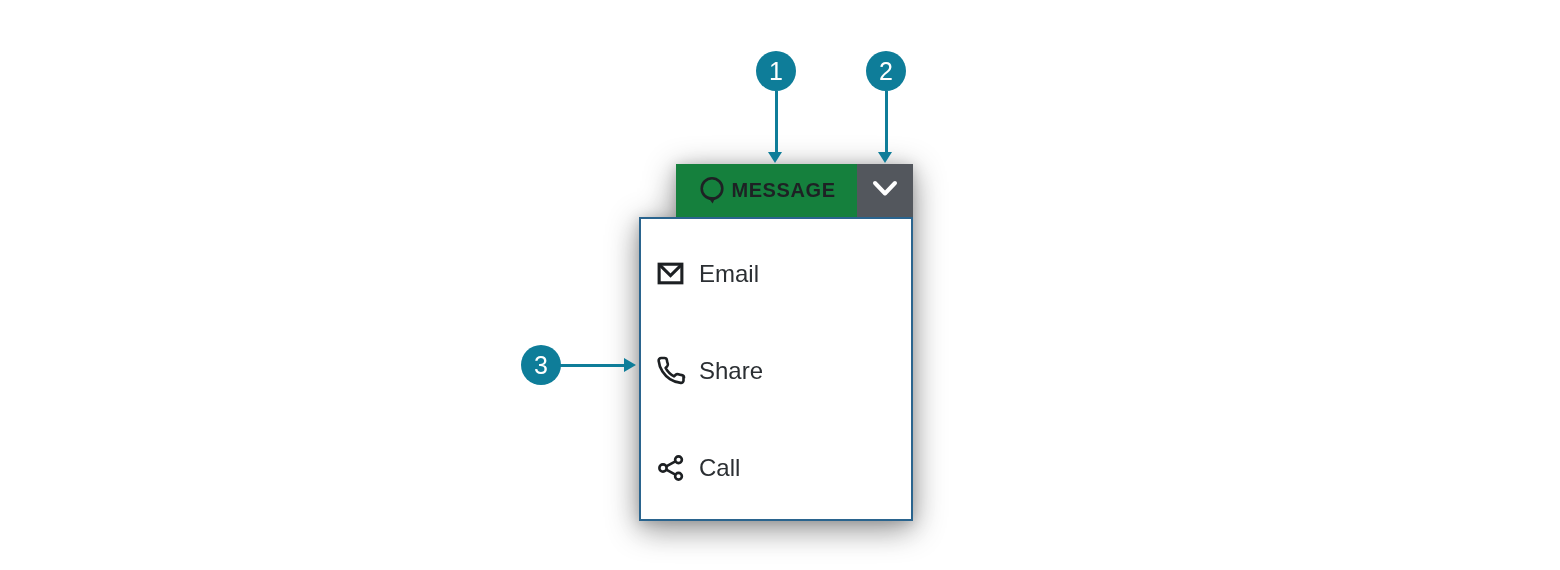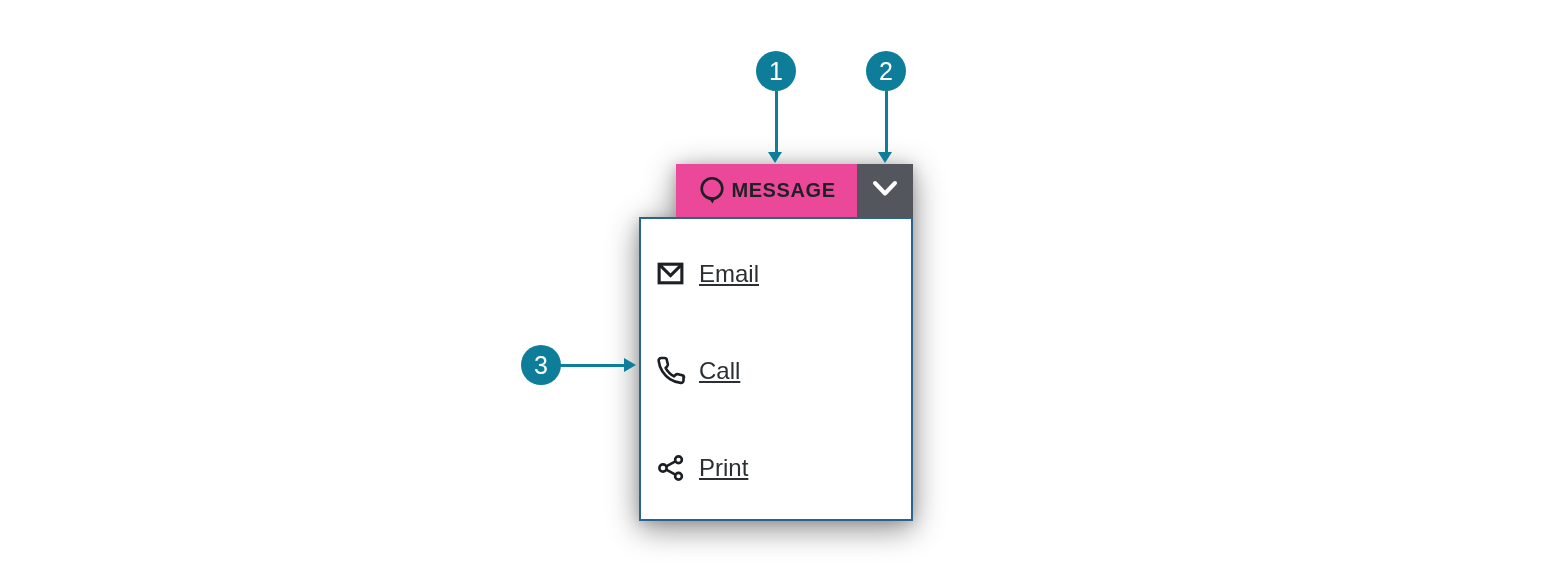--- a/index.html
+++ b/index.html
@@ -14,41 +14,41 @@
   .component{
     position:absolute;left:0;top:0;width:100%;height:100%;
     filter:drop-shadow(0 7px 16px rgba(0,0,0,0.40)) drop-shadow(0 2px 6px rgba(0,0,0,0.18));
     pointer-events:none;
   }
   .component *{pointer-events:auto;}
 
   .split-row{position:absolute;left:676px;top:164px;height:53px;display:flex;}
   .main-btn{
     width:181px;height:53px;border:none;cursor:pointer;
-    background:#ec4899;color:#1e2124;
+    background:#15803d;color:#1e2124;
     display:flex;align-items:center;justify-content:center;gap:4px;
     font-family:"Liberation Sans","DejaVu Sans",sans-serif;
     font-size:20px;font-weight:700;letter-spacing:0.6px;
   }
   .main-btn svg{display:block;}
   .toggle-btn{
     width:56px;height:53px;border:none;cursor:pointer;
     background:#53575d;display:flex;align-items:center;justify-content:center;
   }
 
   .menu{
     position:absolute;left:639px;top:217px;width:274px;height:304px;
     box-sizing:border-box;background:#ffffff;border:2px solid #2a648e;
     display:flex;flex-direction:column;padding:6px 0 2px 0;
   }
   .menu-item{
     flex:1 1 auto;display:flex;align-items:center;gap:13px;
     padding-left:14px;cursor:pointer;background:transparent;border:none;
     font-family:"Liberation Sans","DejaVu Sans",sans-serif;
-    font-size:24px;color:#2b2f33;text-align:left;text-decoration:underline;
+    font-size:24px;color:#2b2f33;text-align:left;
   }
   .menu-item .mi-icon{width:31px;height:31px;display:flex;align-items:center;justify-content:center;color:#1d2023;}
 
   
   .callout-circle{
     position:absolute;width:40px;height:40px;border-radius:50%;
     background:#0e7d99;color:#ffffff;
     display:flex;align-items:center;justify-content:center;
     font-size:25px;font-family:"Liberation Sans","DejaVu Sans",sans-serif;
   }
@@ -102,35 +102,35 @@
         </span>
         <span>Email</span>
       </button>
 
       <button class="menu-item">
         <span class="mi-icon">
           <svg width="30" height="30" viewBox="0 0 24 24" fill="none" stroke="currentColor" stroke-width="2.1" stroke-linejoin="round">
             <path d="M22 16.92v2.6a2 2 0 0 1-2.18 2 19.79 19.79 0 0 1-8.63-3.07 19.5 19.5 0 0 1-6-6A19.79 19.79 0 0 1 2.12 3.8 2 2 0 0 1 4.11 1.6h2.6a2 2 0 0 1 2 1.72c.13.96.36 1.9.7 2.81a2 2 0 0 1-.45 2.11L7.69 9.51a16 16 0 0 0 6.8 6.8l1.27-1.27a2 2 0 0 1 2.11-.45c.91.34 1.85.57 2.81.7a2 2 0 0 1 1.72 2z"></path>
           </svg>
         </span>
-        <span>Call</span>
+        <span>Share</span>
       </button>
 
 
       <button class="menu-item">
         <span class="mi-icon">
           <svg width="30" height="30" viewBox="0 0 24 24" fill="none" stroke="currentColor" stroke-width="2.1">
             <circle cx="18" cy="5.4" r="2.7"></circle>
             <circle cx="5.6" cy="12" r="2.9"></circle>
             <circle cx="18" cy="18.6" r="2.7"></circle>
             <line x1="8.2" y1="10.7" x2="15.5" y2="6.7"></line>
             <line x1="8.2" y1="13.3" x2="15.5" y2="17.3"></line>
           </svg>
         </span>
-        <span>Print</span>
+        <span>Call</span>
       </button>
 
     </div>
   </div>
 
   <div class="callout-circle" style="left:756px;top:51px;">
     <span>1</span>
   </div>
   <div class="stem-v" style="left:774.5px;top:91px;height:62px;"></div>
   <div class="head-down" style="left:768px;top:152px;"></div>

